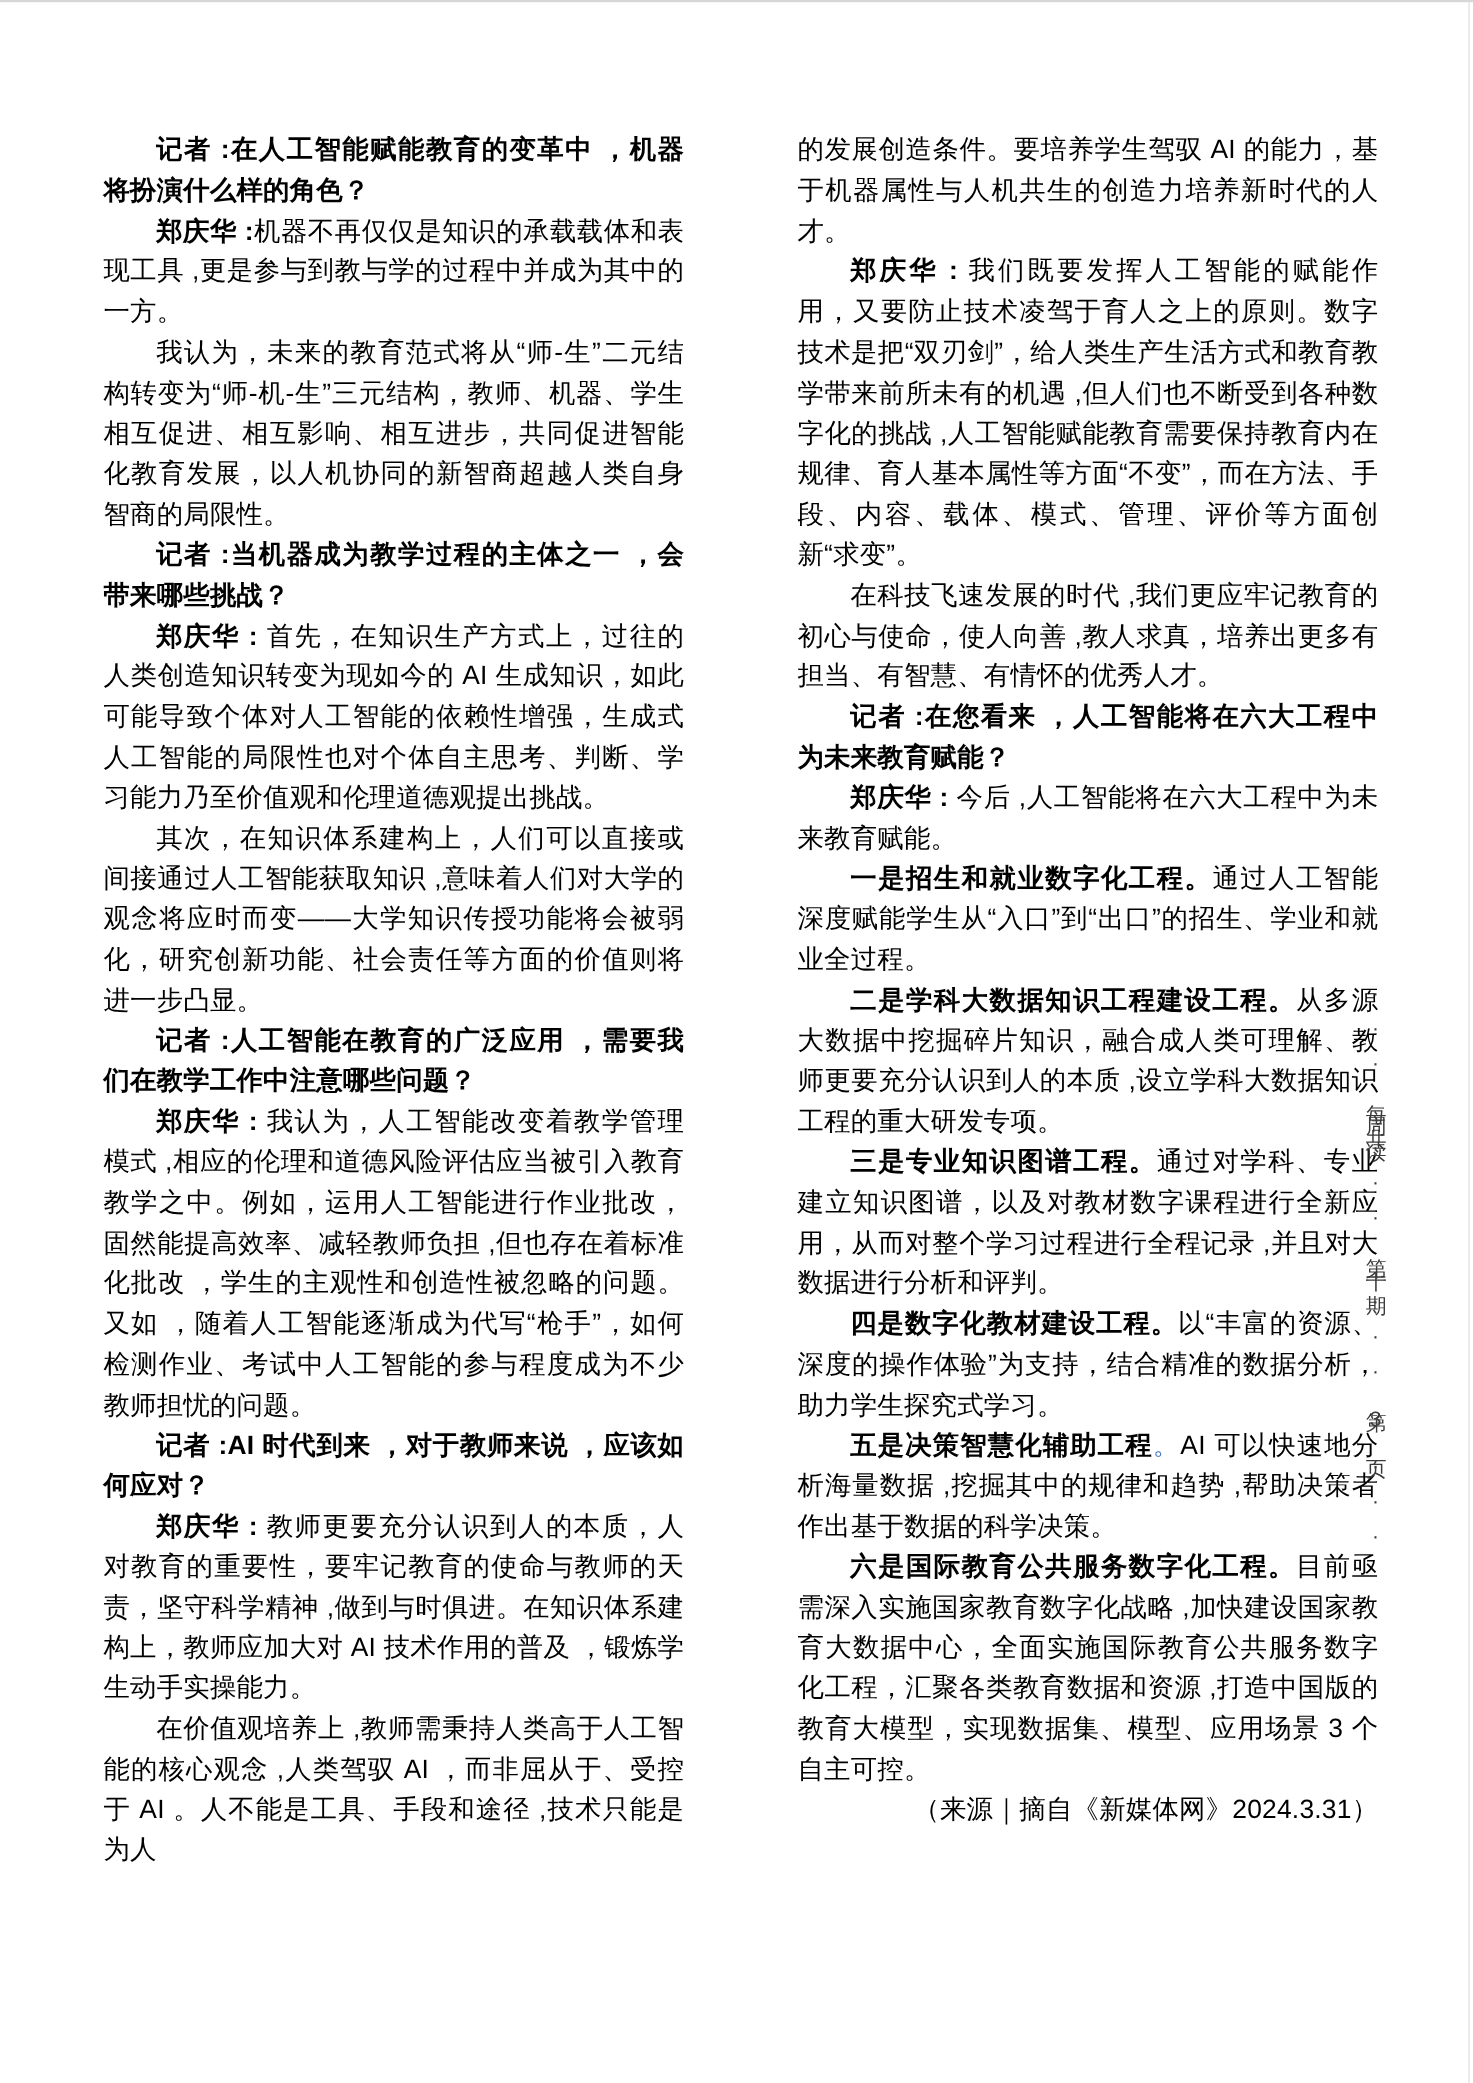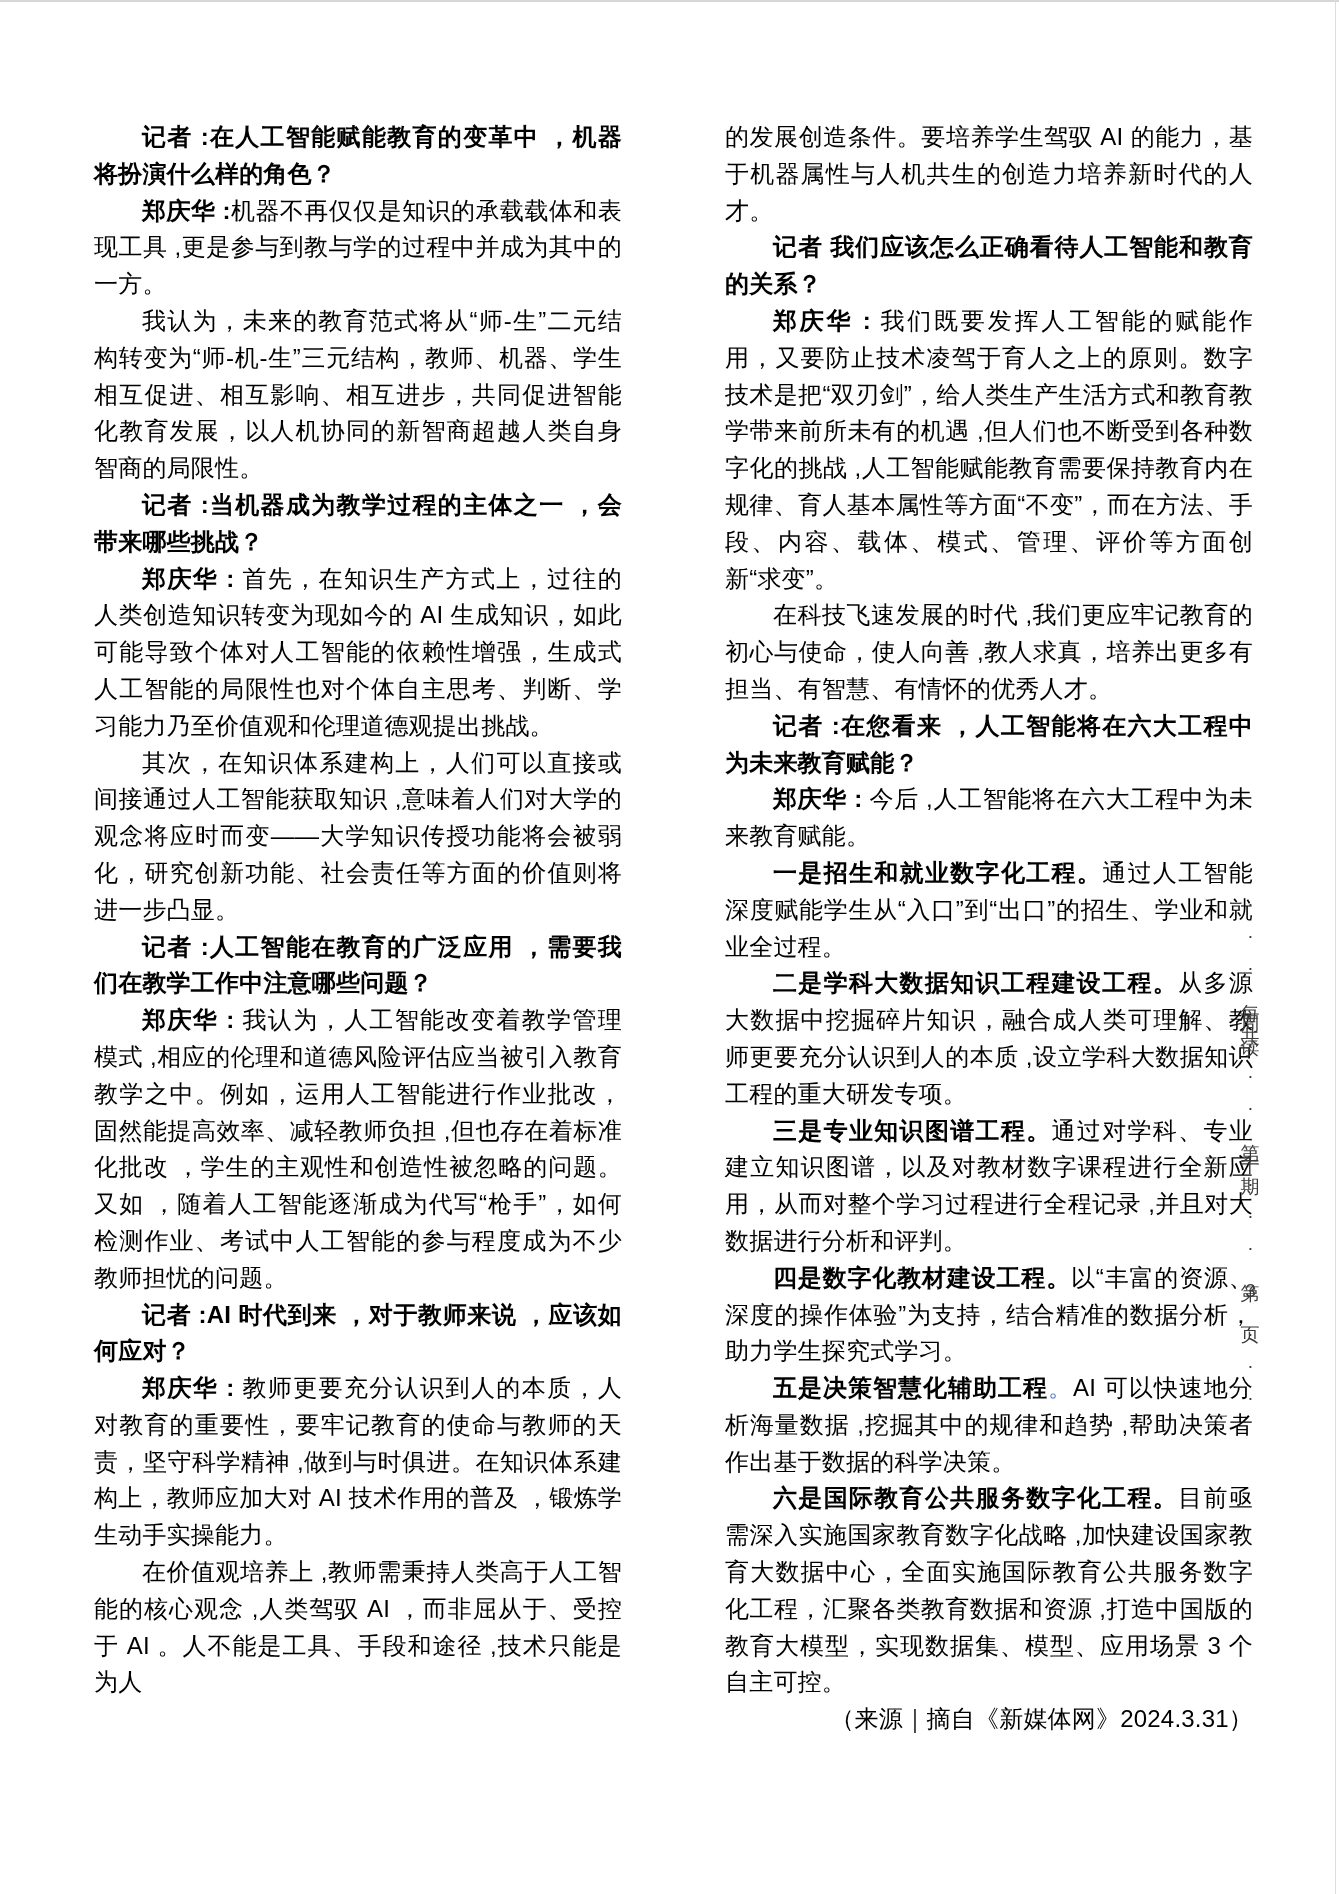--- a/index.html
+++ b/index.html
@@ -75,21 +75,20 @@
     <p><span class="bold">郑庆华 :</span><span> 首先，在知识生产方式上，过往的人类创造知识转变为现如今的 AI 生成知识，如此可能导致个体对人工智能的依赖性增强，生成式人工智能的局限性也对个体自主思考、判断、学习能力乃至价值观和伦理道德观提出挑战。</span></p>
     <p><span>其次，在知识体系建构上，人们可以直接或间接通过人工智能获取知识 ,意味着人们对大学的观念将应时而变——大学知识传授功能将会被弱化，研究创新功能、社会责任等方面的价值则将进一步凸显。</span></p>
     <p><span class="bold">记者 :人工智能在教育的广泛应用 ，需要我们在教学工作中注意哪些问题？</span></p>
     <p><span class="bold">郑庆华 :</span><span> 我认为，人工智能改变着教学管理模式 ,相应的伦理和道德风险评估应当被引入教育教学之中。例如，运用人工智能进行作业批改，固然能提高效率、减轻教师负担 ,但也存在着标准化批改 ，学生的主观性和创造性被忽略的问题。又如 ，随着人工智能逐渐成为代写“枪手”，如何检测作业、考试中人工智能的参与程度成为不少教师担忧的问题。</span></p>
     <p><span class="bold">记者 :AI 时代到来 ，对于教师来说 ，应该如何应对？</span></p>
     <p><span class="bold">郑庆华 :</span><span> 教师更要充分认识到人的本质，人对教育的重要性，要牢记教育的使命与教师的天责，坚守科学精神 ,做到与时俱进。在知识体系建构上，教师应加大对 AI 技术作用的普及 ，锻炼学生动手实操能力。</span></p>
     <p><span>在价值观培养上 ,教师需秉持人类高于人工智能的核心观念 ,人类驾驭 AI ，而非屈从于、受控于 AI 。人不能是工具、手段和途径 ,技术只能是为人</span></p>
   </div>
 <div id="col-right" class="column">
     <p class="no-indent"><span>的发展创造条件。要培养学生驾驭 AI 的能力，基于机器属性与人机共生的创造力培养新时代的人才。</span></p>
-    <p><span class="bold">记者 我们应该怎么正确看待人工智能和教育的关系？</span></p>
     <p><span class="bold">郑庆华 :</span><span> 我们既要发挥人工智能的赋能作用，又要防止技术凌驾于育人之上的原则。数字技术是把“双刃剑”，给人类生产生活方式和教育教学带来前所未有的机遇 ,但人们也不断受到各种数字化的挑战 ,人工智能赋能教育需要保持教育内在规律、育人基本属性等方面“不变”，而在方法、手段、内容、载体、模式、管理、评价等方面创新“求变”。</span></p>
     <p><span>在科技飞速发展的时代 ,我们更应牢记教育的初心与使命，使人向善 ,教人求真，培养出更多有担当、有智慧、有情怀的优秀人才。</span></p>
     <p><span class="bold">记者 :在您看来 ，人工智能将在六大工程中为未来教育赋能？</span></p>
     <p><span class="bold">郑庆华 :</span><span> 今后 ,人工智能将在六大工程中为未来教育赋能。</span></p>
     <p><span class="bold">一是招生和就业数字化工程。</span><span>通过人工智能深度赋能学生从“入口”到“出口”的招生、学业和就业全过程。</span></p>
     <p><span class="bold">二是学科大数据知识工程建设工程。</span><span>从多源大数据中挖掘碎片知识，融合成人类可理解、教师更要充分认识到人的本质 ,设立学科大数据知识工程的重大研发专项。</span></p>
     <p><span class="bold">三是专业知识图谱工程。</span><span>通过对学科、专业建立知识图谱，以及对教材数字课程进行全新应用，从而对整个学习过程进行全程记录 ,并且对大数据进行分析和评判。</span></p>
     <p><span class="bold">四是数字化教材建设工程。</span><span>以“丰富的资源、深度的操作体验”为支持，结合精准的数据分析，助力学生探究式学习。</span></p>
     <p><span class="bold">五是决策智慧化辅助工程</span><span style="color: rgb(68, 114, 196);">。</span><span>AI 可以快速地分析海量数据 ,挖掘其中的规律和趋势 ,帮助决策者作出基于数据的科学决策。</span></p>
     <p><span class="bold">六是国际教育公共服务数字化工程。</span><span>目前亟需深入实施国家教育数字化战略 ,加快建设国家教育大数据中心，全面实施国际教育公共服务数字化工程，汇聚各类教育数据和资源 ,打造中国版的教育大模型，实现数据集、模型、应用场景 3 个自主可控。</span></p>

